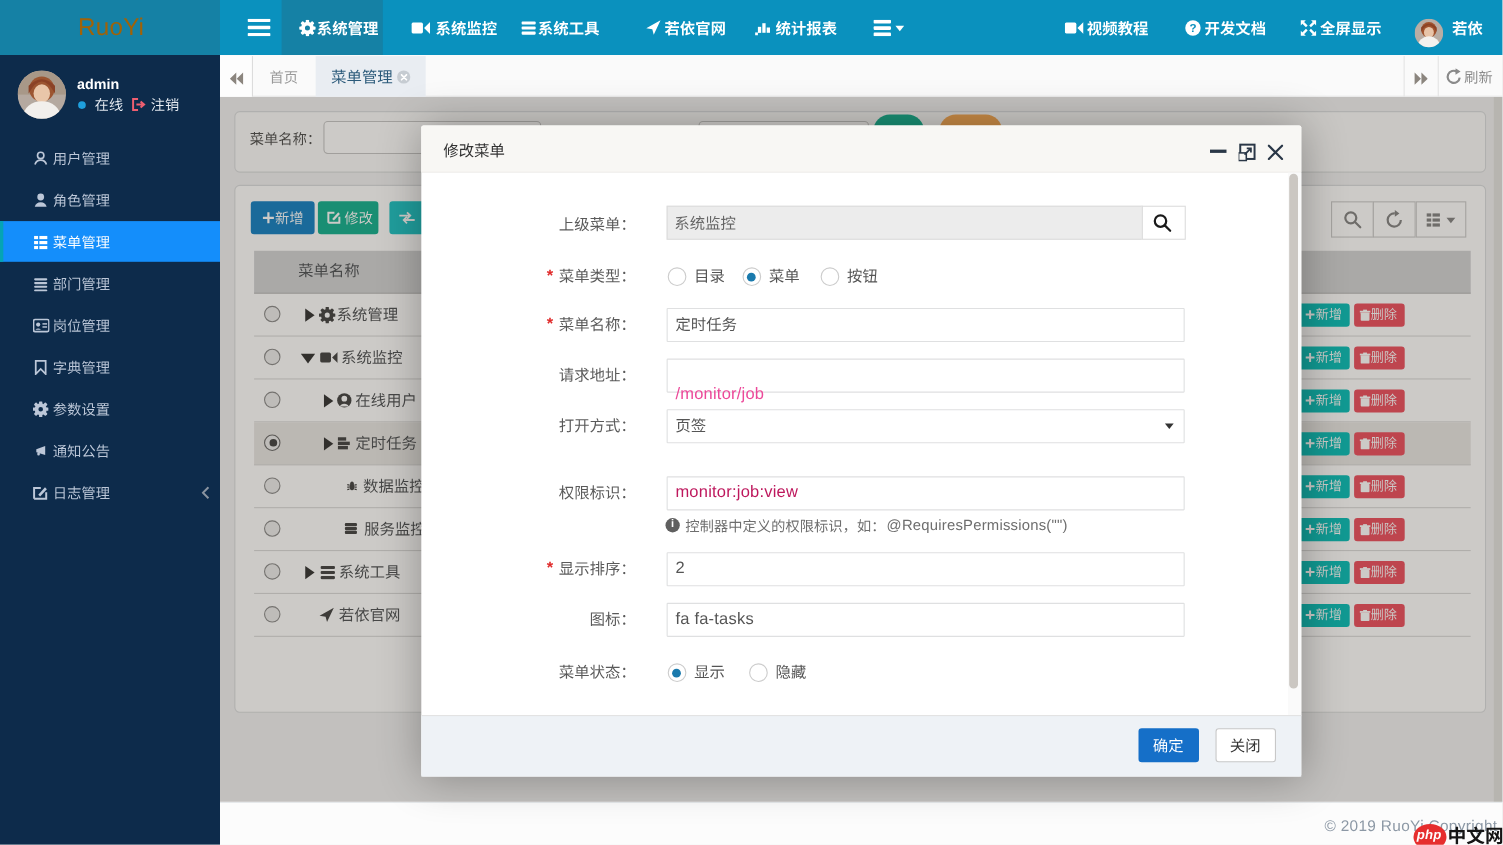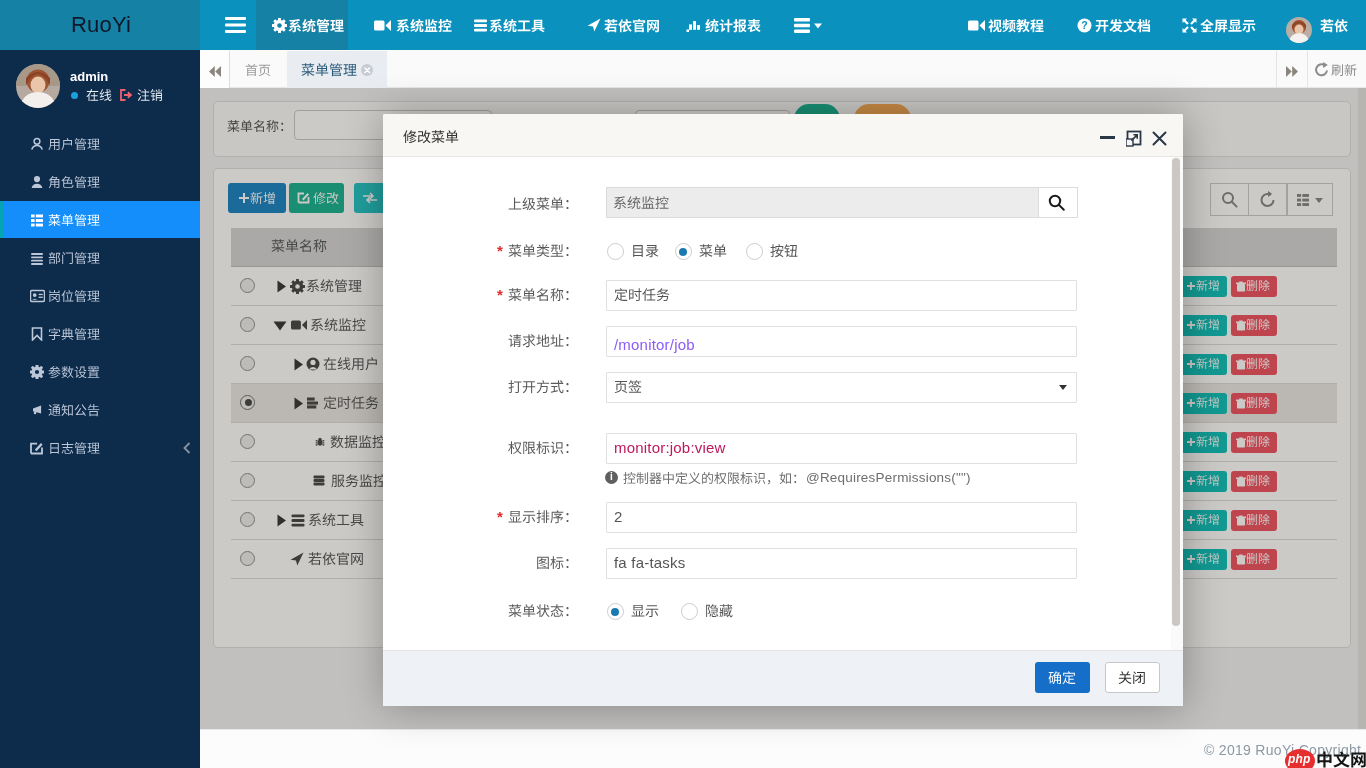--- a/index.html
+++ b/index.html
@@ -468,21 +468,21 @@
     <rect x="3.2" y="0.5" width="3.5" height="1.6" fill="#fff"></rect>
   </svg>
 <svg style="position:absolute;left:1246px;top:551px;color:#fff" width="26" height="16">
     <use href="#g13" transform="translate(0.0,12)scale(0.012)"></use>
     <use href="#g14" transform="translate(12.0,12)scale(0.012)"></use>
   </svg>
 <div style="position:absolute;left:1358px;top:88px;width:8px;height:641px;background:#e4e4e2;"></div>
 <div style="position:absolute;left:200px;top:88px;width:1166px;height:641px;background:rgba(25,15,0,0.22);"></div>
 <div style="position:absolute;left:0px;top:0px;width:1366px;height:50px;background:#0a91be;"></div>
 <div style="position:absolute;left:0px;top:0px;width:200px;height:50px;background:#1581a5;"></div>
-<div style="position:absolute;left:71px;top:13.6px;font:400 22px/22px 'Liberation Sans',sans-serif;color:#0f172a;letter-spacing:0.2px;white-space:nowrap">RuoYi</div>
+<div style="position:absolute;left:71px;top:13.6px;font:400 22px/22px 'Liberation Sans',sans-serif;color:#a16207;letter-spacing:0.2px;white-space:nowrap">RuoYi</div>
 <svg style="position:absolute;left:225px;top:17px;" width="21" height="16" viewBox="0 0 21 16">
     <rect x="0" y="0.0" width="21" height="3.0" rx="1" fill="#fff"></rect>
     <rect x="0" y="6.5" width="21" height="3.0" rx="1" fill="#fff"></rect>
     <rect x="0" y="13.0" width="21" height="3.0" rx="1" fill="#fff"></rect>
   </svg>
 <div style="position:absolute;left:256px;top:0px;width:92px;height:50px;background:#1581a5;"></div>
 <svg style="position:absolute;left:272px;top:18px;" width="15" height="15" viewBox="0 0 15 15">
     <circle cx="7.5" cy="7.5" r="4" fill="none" stroke="#fff" stroke-width="3.4"></circle>
     <rect x="12.1" y="6.0" width="3" height="3" rx="0.8" fill="#fff" transform="rotate(0.0 13.6 7.5)"></rect>
     <rect x="10.3" y="10.3" width="3" height="3" rx="0.8" fill="#fff" transform="rotate(45.0 11.8 11.8)"></rect>
@@ -862,21 +862,21 @@
     <use href="#g24" transform="translate(42.0,14)scale(0.014)"></use>
   </svg>
 <svg style="position:absolute;left:508px;top:332px;color:#5a5a5a" width="72" height="19">
     <use href="#g92" transform="translate(0.0,14)scale(0.014)"></use>
     <use href="#g93" transform="translate(14.0,14)scale(0.014)"></use>
     <use href="#g94" transform="translate(28.0,14)scale(0.014)"></use>
     <use href="#g95" transform="translate(42.0,14)scale(0.014)"></use>
     <use href="#g4" transform="translate(56.0,14)scale(0.014)"></use>
   </svg>
 <div style="position:absolute;left:606px;top:326px;width:471px;height:31px;background:#fff;border:1px solid #dfe0e1;box-sizing:border-box;border-radius:1px"></div>
-<div style="position:absolute;left:614px;top:337px;font:400 15px/15px 'Liberation Sans',sans-serif;color:#8b5cf6;letter-spacing:0.2px;white-space:nowrap">/monitor/job</div>
+<div style="position:absolute;left:614px;top:351px;font:400 15px/15px 'Liberation Sans',sans-serif;color:#ec4899;letter-spacing:0.2px;white-space:nowrap">/monitor/job</div>
 <svg style="position:absolute;left:508px;top:378px;color:#5a5a5a" width="72" height="19">
     <use href="#g96" transform="translate(0.0,14)scale(0.014)"></use>
     <use href="#g97" transform="translate(14.0,14)scale(0.014)"></use>
     <use href="#g98" transform="translate(28.0,14)scale(0.014)"></use>
     <use href="#g99" transform="translate(42.0,14)scale(0.014)"></use>
     <use href="#g4" transform="translate(56.0,14)scale(0.014)"></use>
   </svg>
 <div style="position:absolute;left:606px;top:372px;width:471px;height:31px;background:#fff;border:1px solid #dfe0e1;box-sizing:border-box;border-radius:1px"></div>
 <svg style="position:absolute;left:614px;top:378px;color:#555" width="30" height="19">
     <use href="#g62" transform="translate(0.0,14)scale(0.014)"></use>

